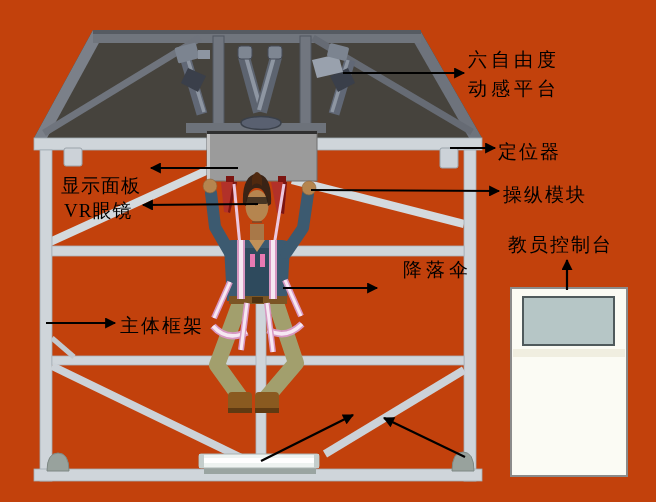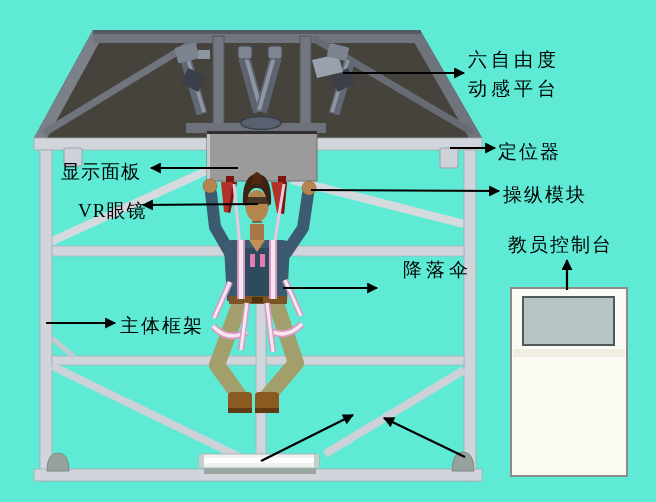--- a/index.html
+++ b/index.html
@@ -1,16 +1,16 @@
 <!DOCTYPE html>
 <html style="--platform_dark: #46433d; --platform_beam: #70757d; --platform_beam_dark: #565b62; --frame_gray: #cfd5da; --frame_edge: #a4adb4; --actuator_steel: #5d6470; --actuator_highlight: #8e96a2; --toggle_red: #b23129; --toggle_red_dark: #7c1511; --suit_blue: #3c5a70; --vest_navy: #2e4a5d; --pants_khaki: #a29f6d; --skin_tan: #b5854f; --boot_brown: #8a5a20; --harness_pink: #d898c2; --harness_light: #f6e8f2; --console_body: #fbfbf4; --console_screen: #b6c6c6; --air_curtain_gray: #98a29d; --arrow_black: #000000;"><head>
 <meta charset="utf-8">
 <style>
   html,body{margin:0;padding:0;background:#fff;}
-  .canvas{position:relative;width:656px;height:502px;background:#5eead4;overflow:hidden;
+  .canvas{position:relative;width:656px;height:502px;background:#c2410c;overflow:hidden;
           font-family:"Liberation Serif","DejaVu Serif",serif;}
   .canvas svg{position:absolute;left:0;top:0;}
   .lbl{position:absolute;font-size:19px;color:#000;white-space:nowrap;line-height:29px;
        letter-spacing:2px;font-family:"Liberation Serif","DejaVu Serif",serif;}
   .lbl.wide{letter-spacing:4px;}
   .arrow{stroke:var(--arrow_black,#000);stroke-width:2.2;fill:none;}
 </style>
 </head>
 <body>
 
@@ -171,22 +171,22 @@
     <line class="arrow" x1="261" y1="461" x2="353" y2="415" marker-end="url(#ah)"></line>
     <line class="arrow" x1="465" y1="457" x2="384" y2="418" marker-end="url(#ah)"></line>
   </g>
 </svg>
 
 <div class="lbl wide" style="left:468px;top:45px;">
   <div>六自由度</div>
   <div>动感平台</div>
 </div>
 <div class="lbl" style="left:498px;top:137px;font-family:Liberation Serif, serif;">定位器</div>
-<div class="lbl" style="left:61px;top:157px;letter-spacing:1px;">显示面板</div>
-<div class="lbl" style="left:78px;top:196px;letter-spacing:1px;">VR眼镜</div>
+<div class="lbl" style="left:61px;top:171px;letter-spacing:1px;">显示面板</div>
+<div class="lbl" style="left:64px;top:196px;letter-spacing:1px;">VR眼镜</div>
 <div class="lbl" style="left:503px;top:180px;">操纵模块</div>
 <div class="lbl" style="left:508px;top:230px;">教员控制台</div>
 <div class="lbl wide" style="left:403px;top:255px;">
   <div>降落伞</div>
 </div>
 <div class="lbl" style="left:120px;top:311px;">主体框架</div>
 
 </div>
 
 </body></html>

